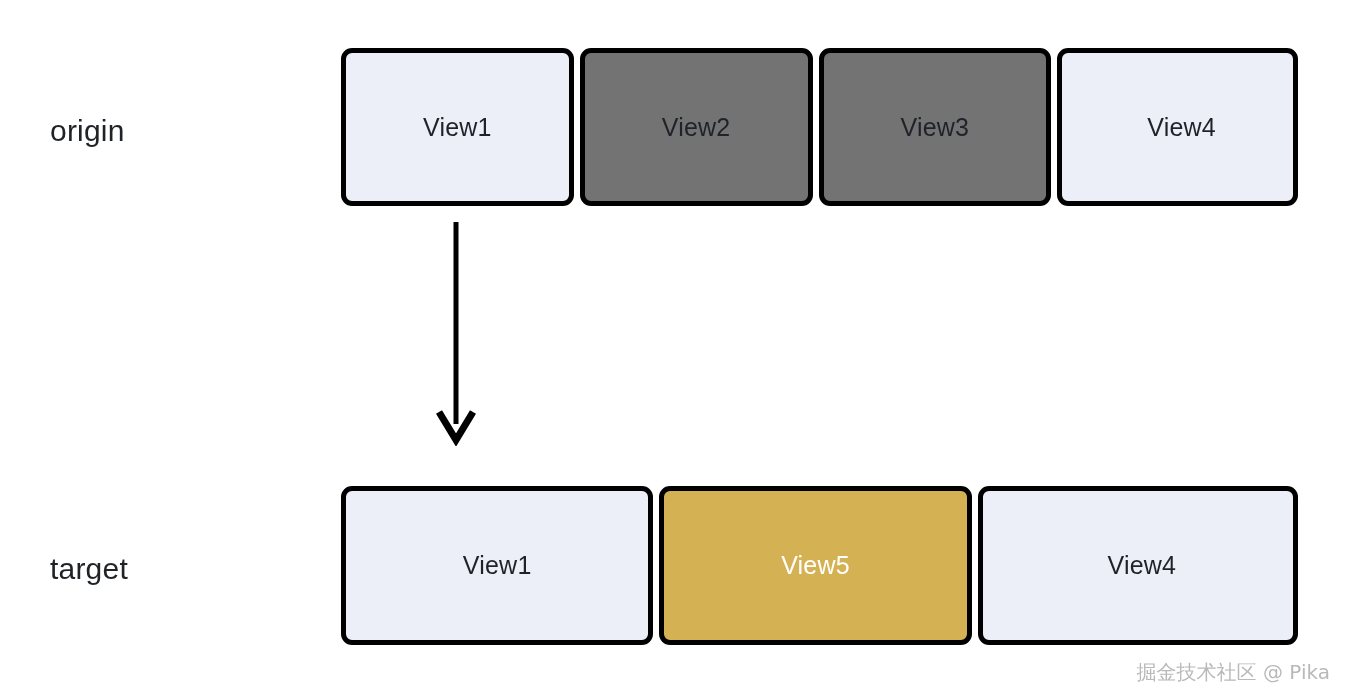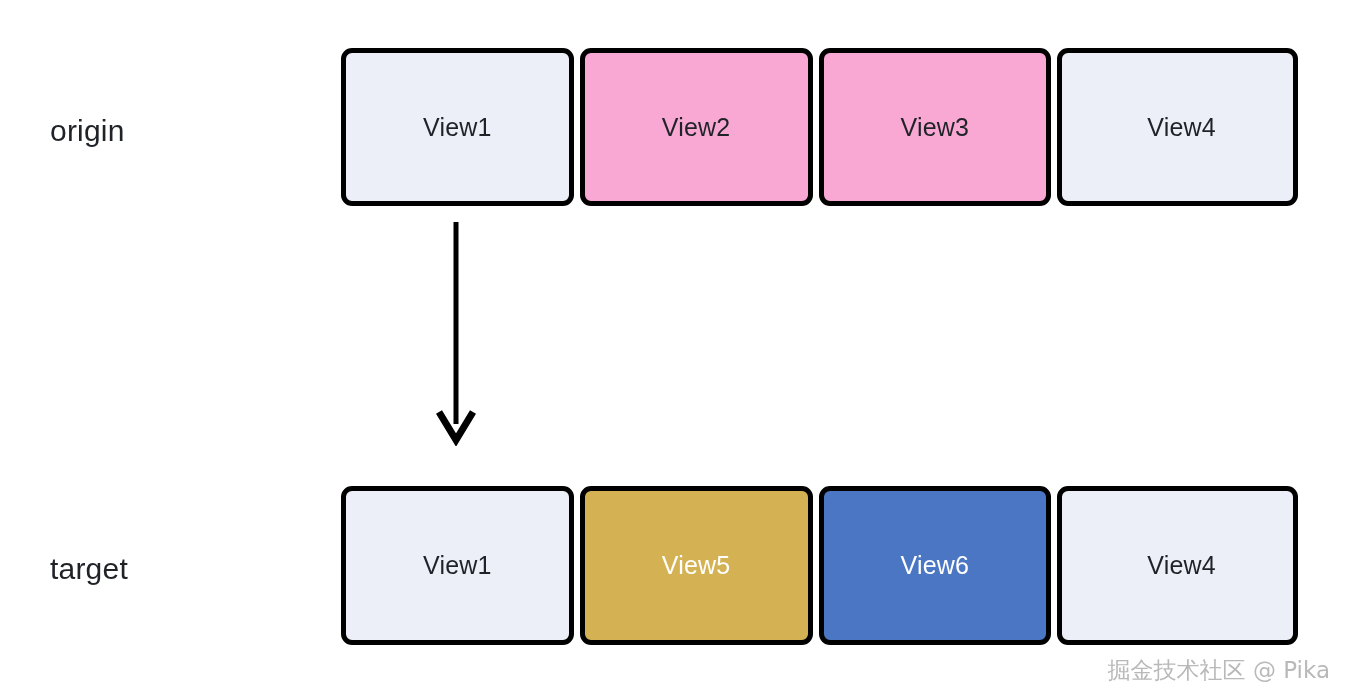--- a/index.html
+++ b/index.html
@@ -47,39 +47,39 @@
     display: flex;
     align-items: center;
     justify-content: center;
     font-size: 25px;
     letter-spacing: 0.2px;
     margin-right: 6px;
   }
   .view-box:last-child { margin-right: 0; padding-left: 8px; }
 
   .fill-lavender { background: #ECEFF7; color: #1f2328; }
-  .fill-green    { background: #f9a8d4; color: #1f2328; }
+  .fill-green    { background: #737373; color: #1f2328; }
   .fill-gold     { background: #D4B254; color: #ffffff; }
   .fill-blue     { background: #4A76C4; color: #ffffff; }
 
   
   #arrow {
     position: absolute;
     left: 426px;
     top: 218px;
     width: 60px;
     height: 228px;
   }
 
   
   #watermark {
     position: absolute;
     right: 18px;
     bottom: 8px;
-    font-size: 23px;
+    font-size: 20px;
     color: #b9b9b9;
     white-space: nowrap;
     font-family: "DejaVu Sans", "Liberation Sans", sans-serif;
   }
 </style>
 </head>
 <body>
 
 <div id="canvas">
 
@@ -107,23 +107,20 @@
 
   <div class="row-label" id="label-target">target</div>
 
   <div class="view-row" id="row-target">
     <div class="view-box fill-lavender">
       <span>View1</span>
     </div>
     <div class="view-box fill-gold">
       <span>View5</span>
     </div>
-    <div class="view-box fill-blue">
-      <span>View6</span>
-    </div>
     <div class="view-box fill-lavender">
       <span>View4</span>
     </div>
   </div>
 
   <div id="watermark">掘金技术社区 @ Pika</div>
 
 </div>
 
 </body></html>

